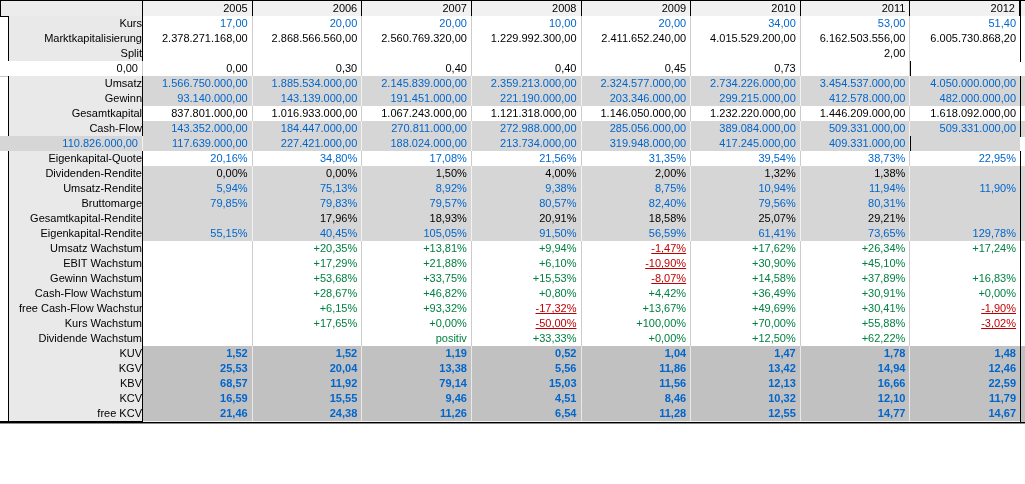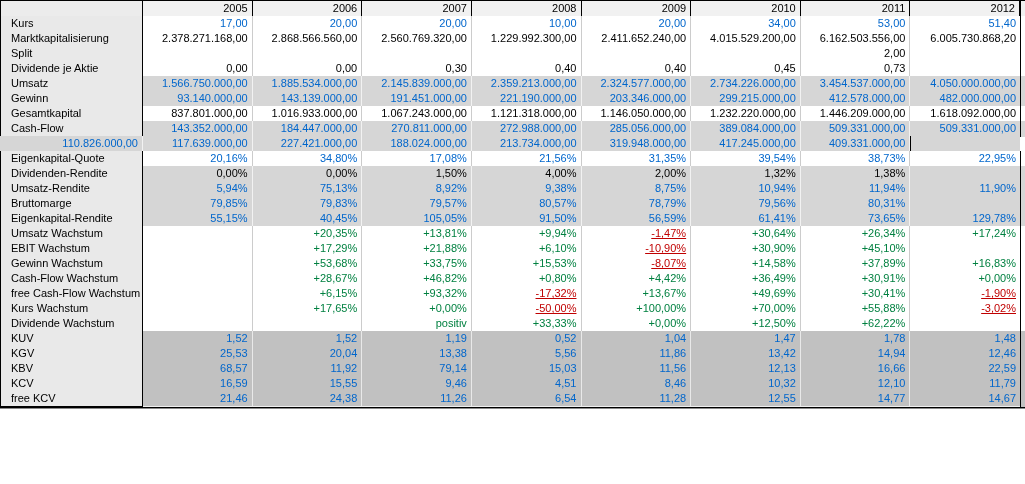--- a/index.html
+++ b/index.html
@@ -26,42 +26,43 @@
     overflow:hidden;
     white-space:nowrap;
   }
   
   .label-cell {
     background:#e9e9e9;
     border-left:1px solid #000;
     border-right:1px solid #000;
     border-bottom:1px solid #000;
     padding-left:10px;
-    text-align:left;
+    text-align:right;
+    margin-left:8px;
   }
   
   .header-row .corner-cell {
     background:#ececec;
     border-left:1px solid #000;
     border-right:1px solid #000;
     border-bottom:1px solid #000;
   }
   .header-row .year-cell {
     background:#f1f1f1;
     border-right:1px solid #000;
     border-bottom:1px solid #4a4a4a;
     text-align:right;
     padding-right:4px;
   }
   .header-row .sliver { background:#f1f1f1; border-left:1px solid #000; }
   
   .cell { text-align:right; padding-right:4px; }
   .row-white .cell  { background:#ffffff; border-right:1px solid #cccccc; border-bottom:1px solid #c6c6c6; }
   .row-gray  .cell  { background:#d6d6d6; border-right:1px solid #f2f2f2; border-bottom:1px solid #ffffff; }
-  .row-dark  .cell  { background:#c1c1c1; border-right:1px solid #e9e9e9; border-bottom:1px solid #f0f0f0; }
+  .row-dark  .cell  { background:#c1c1c1; border-right:1px solid #e9e9e9; border-bottom:1px solid #f0f0f0;font-weight:bold; }
   .grid-row .cell:nth-child(9) { border-right:none; }
   .row-white .sliver { background:#ffffff; border-left:1px solid #000; }
   .row-gray  .sliver { background:#d6d6d6; border-left:1px solid #000; }
   .row-dark  .sliver { background:#c1c1c1; border-left:1px solid #000; }
   .c-blue  { color:#0066CC; }
   .c-black { color:#000000; }
   .c-green { color:#008040; }
   .c-red   { color:#C00000;text-decoration:underline; }
   .bottom-black { height:2px; background:#000; }
   .bottom-gray  { height:1px; background:#8a8a8a; }
@@ -113,21 +114,20 @@
         <div class="cell c-black"></div>
         <div class="cell c-black"></div>
         <div class="cell c-black"></div>
         <div class="cell c-black"></div>
         <div class="cell c-black"></div>
         <div class="cell c-black">2,00</div>
         <div class="cell c-black"></div>
         <div class="sliver"></div>
       </div>
       <div class="grid-row row-white">
-        <div class="label-cell">Dividende je Aktie</div>
         <div class="cell c-black">0,00</div>
         <div class="cell c-black">0,00</div>
         <div class="cell c-black">0,30</div>
         <div class="cell c-black">0,40</div>
         <div class="cell c-black">0,40</div>
         <div class="cell c-black">0,45</div>
         <div class="cell c-black">0,73</div>
         <div class="cell c-black"></div>
         <div class="sliver"></div>
       </div>
@@ -225,24 +225,36 @@
         <div class="cell c-blue">11,94%</div>
         <div class="cell c-blue">11,90%</div>
         <div class="sliver"></div>
       </div>
       <div class="grid-row row-gray">
         <div class="label-cell">Bruttomarge</div>
         <div class="cell c-blue">79,85%</div>
         <div class="cell c-blue">79,83%</div>
         <div class="cell c-blue">79,57%</div>
         <div class="cell c-blue">80,57%</div>
-        <div class="cell c-blue">78,79%</div>
+        <div class="cell c-blue">82,40%</div>
         <div class="cell c-blue">79,56%</div>
         <div class="cell c-blue">80,31%</div>
         <div class="cell c-blue"></div>
+        <div class="sliver"></div>
+      </div>
+      <div class="grid-row row-gray">
+        <div class="label-cell">Gesamtkapital-Rendite</div>
+        <div class="cell c-black"></div>
+        <div class="cell c-black">17,96%</div>
+        <div class="cell c-black">18,93%</div>
+        <div class="cell c-black">20,91%</div>
+        <div class="cell c-black">18,58%</div>
+        <div class="cell c-black">25,07%</div>
+        <div class="cell c-black">29,21%</div>
+        <div class="cell c-black"></div>
         <div class="sliver"></div>
       </div>
       <div class="grid-row row-gray">
         <div class="label-cell">Eigenkapital-Rendite</div>
         <div class="cell c-blue">55,15%</div>
         <div class="cell c-blue">40,45%</div>
         <div class="cell c-blue">105,05%</div>
         <div class="cell c-blue">91,50%</div>
         <div class="cell c-blue">56,59%</div>
         <div class="cell c-blue">61,41%</div>
@@ -250,21 +262,21 @@
         <div class="cell c-blue">129,78%</div>
         <div class="sliver"></div>
       </div>
       <div class="grid-row row-white">
         <div class="label-cell">Umsatz Wachstum</div>
         <div class="cell c-black"></div>
         <div class="cell c-green">+20,35%</div>
         <div class="cell c-green">+13,81%</div>
         <div class="cell c-green">+9,94%</div>
         <div class="cell c-red">-1,47%</div>
-        <div class="cell c-green">+30,64%</div>
+        <div class="cell c-green">+17,62%</div>
         <div class="cell c-green">+26,34%</div>
         <div class="cell c-green">+17,24%</div>
         <div class="sliver"></div>
       </div>
       <div class="grid-row row-white">
         <div class="label-cell">EBIT Wachstum</div>
         <div class="cell c-black"></div>
         <div class="cell c-green">+17,29%</div>
         <div class="cell c-green">+21,88%</div>
         <div class="cell c-green">+6,10%</div>

